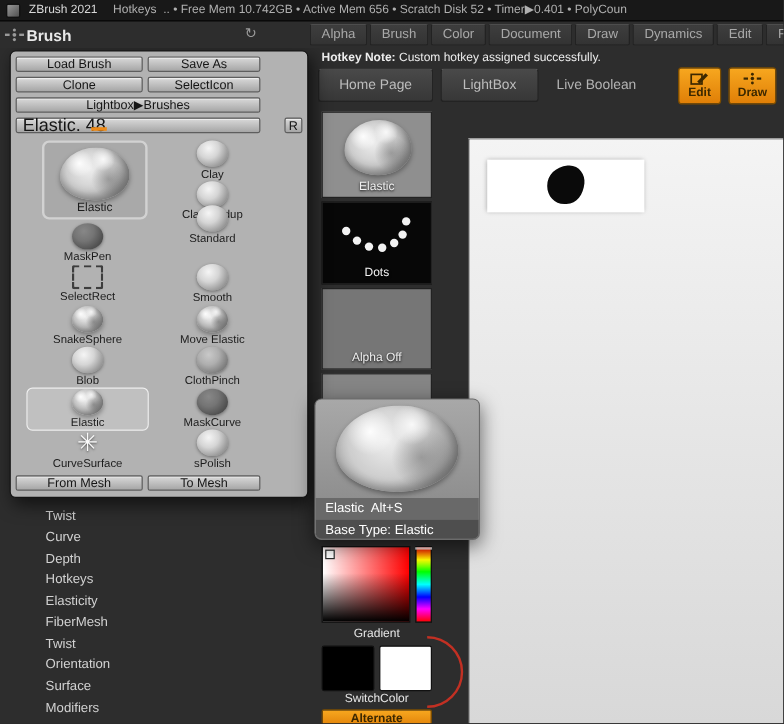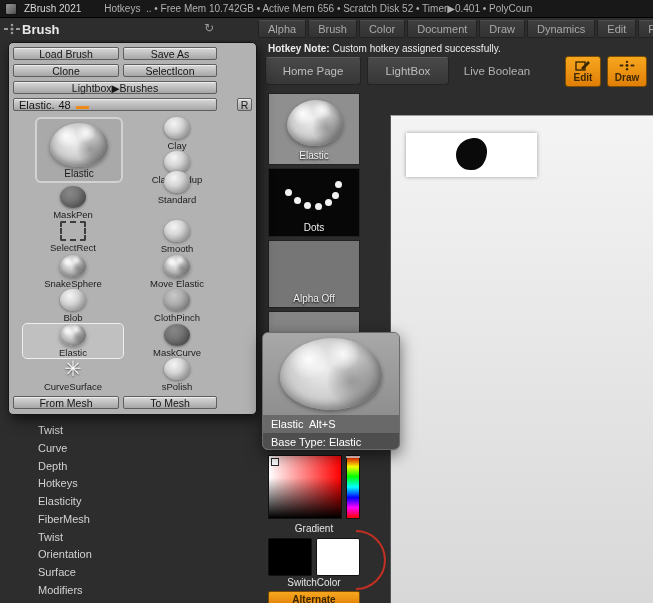--- a/index.html
+++ b/index.html
@@ -5,21 +5,21 @@
   * { margin:0; padding:0; box-sizing:border-box; }
   html,body { width:653px; height:603px; }
   body { font-family:"Liberation Sans","DejaVu Sans",sans-serif; background:#2d2d2d; overflow:hidden; }
   .screen { position:relative; width:653px; height:603px; background:#2d2d2d; overflow:hidden;padding-left:13px; }
 
   
   .titlebar { position:absolute; left:0; top:0; width:653px; height:18px; background:#181818;
     border-bottom:1px solid #000; display:flex; align-items:center; padding:0 5px; gap:7px;
     color:#d8d8d8; font-size:10px; white-space:pre; overflow:hidden; }
   .app-logo { width:12px; height:12px; border-radius:2px; background:linear-gradient(135deg,#9a9a9a,#4f4f4f); border:1px solid #111; flex:none; }
-  .status-text { color:#b0b0b0; margin-left:16px; }
+  .status-text { color:#b0b0b0; margin-left:6px; }
 
   
   .menubar { position:absolute; left:0; top:18px; width:653px; height:22px; background:#2d2d2d; }
   .dock-icon { position:absolute; left:4px; top:5px; color:#9a9a9a; line-height:0; }
   .palette-title { position:absolute; left:22px; top:4px; font-size:13px; font-weight:bold; color:#e8e8e8; }
   .refresh-icon { position:absolute; left:204px; top:3px; font-size:12px; color:#9a9a9a; }
   .tabs { position:absolute; left:258px; top:2px; display:flex; gap:2px; white-space:nowrap; }
   .tab { height:18px; padding:0 9px; display:flex; align-items:center; font-size:11px; color:#a9a9a9;
     background:linear-gradient(#3e3e3e,#333); border:1px solid #222; border-top-color:#4d4d4d; border-radius:2px; }
 
@@ -94,21 +94,21 @@
   .left-menu { position:absolute; left:38px; top:382px; display:flex; flex-direction:column; }
   .left-menu-item { height:17.75px; line-height:17.75px; font-size:11px; color:#d2d2d2; }
 
   
   .brush-popup { position:absolute; left:8px; top:2px; width:249px; height:373px; background:#b2b2b2;
     border:1px solid #141414; border-radius:5px; box-shadow:3px 5px 14px rgba(0,0,0,.6); }
   .pbtn { position:absolute; height:13px; display:flex; align-items:center; justify-content:center;
     font-size:10.5px; color:#151515; background:linear-gradient(#d9d9d9,#a6a6a6);
     border:1px solid #5e5e5e; border-radius:2px; box-shadow:inset 0 1px 0 rgba(255,255,255,.55); }
   .pslider { position:absolute; left:4px; top:55px; width:204px; height:13px; display:flex; align-items:center;
-    gap:4px; padding-left:5px; font-size:11px; color:#151515; background:linear-gradient(#d9d9d9,#a6a6a6);
+    gap:4px; padding-left:5px; font-size:15px; color:#151515; background:linear-gradient(#d9d9d9,#a6a6a6);
     border:1px solid #5e5e5e; border-radius:2px; box-shadow:inset 0 1px 0 rgba(255,255,255,.55); }
   .slider-mark { position:absolute; left:62px; bottom:1px; width:13px; height:3px; background:#ee8a17; }
   .bitem { position:absolute; width:100px; text-align:center; }
   .bitem .bthumb { width:26px; height:22px; margin:0 auto; }
   .bitem .blabel { font-size:9.5px; color:#1c1c1c; margin-top:1px; }
   .bitem.sel { outline:1px solid #efefef; border-radius:4px; background:rgba(255,255,255,.18); }
   .bitem-big { position:absolute; left:26px; top:74px; width:88px; height:66px; background:#a9a9a9;
     border:2px solid #d2d2d2; border-radius:6px; text-align:center; }
   .bitem-big .big-brain { width:58px; height:44px; margin:4px auto 1px; }
   .bitem-big .blabel { font-size:10px; color:#1c1c1c; }

